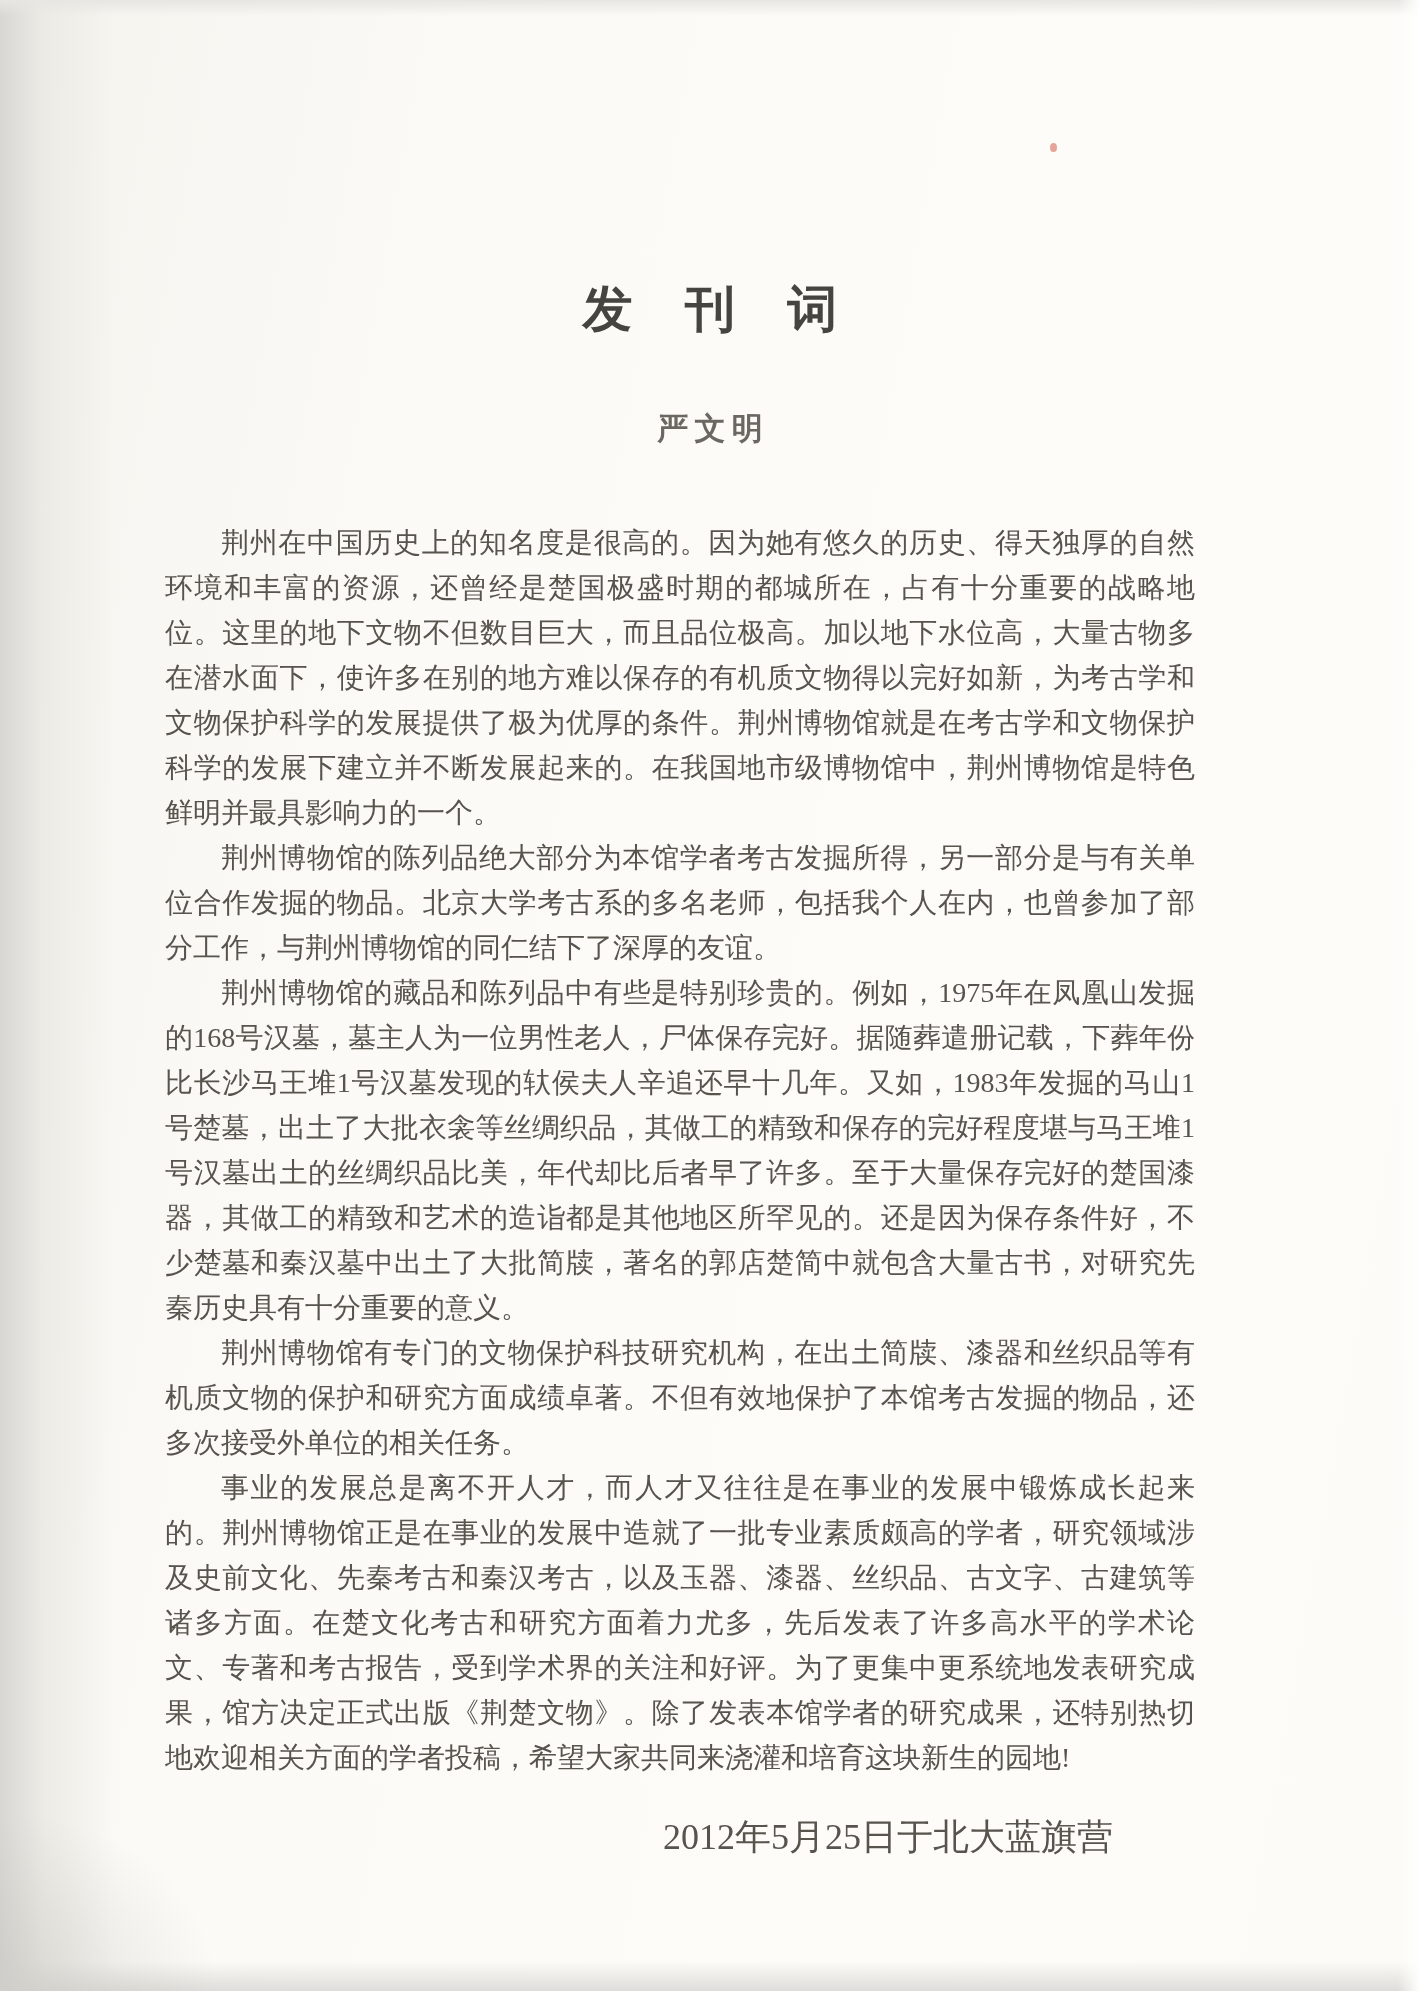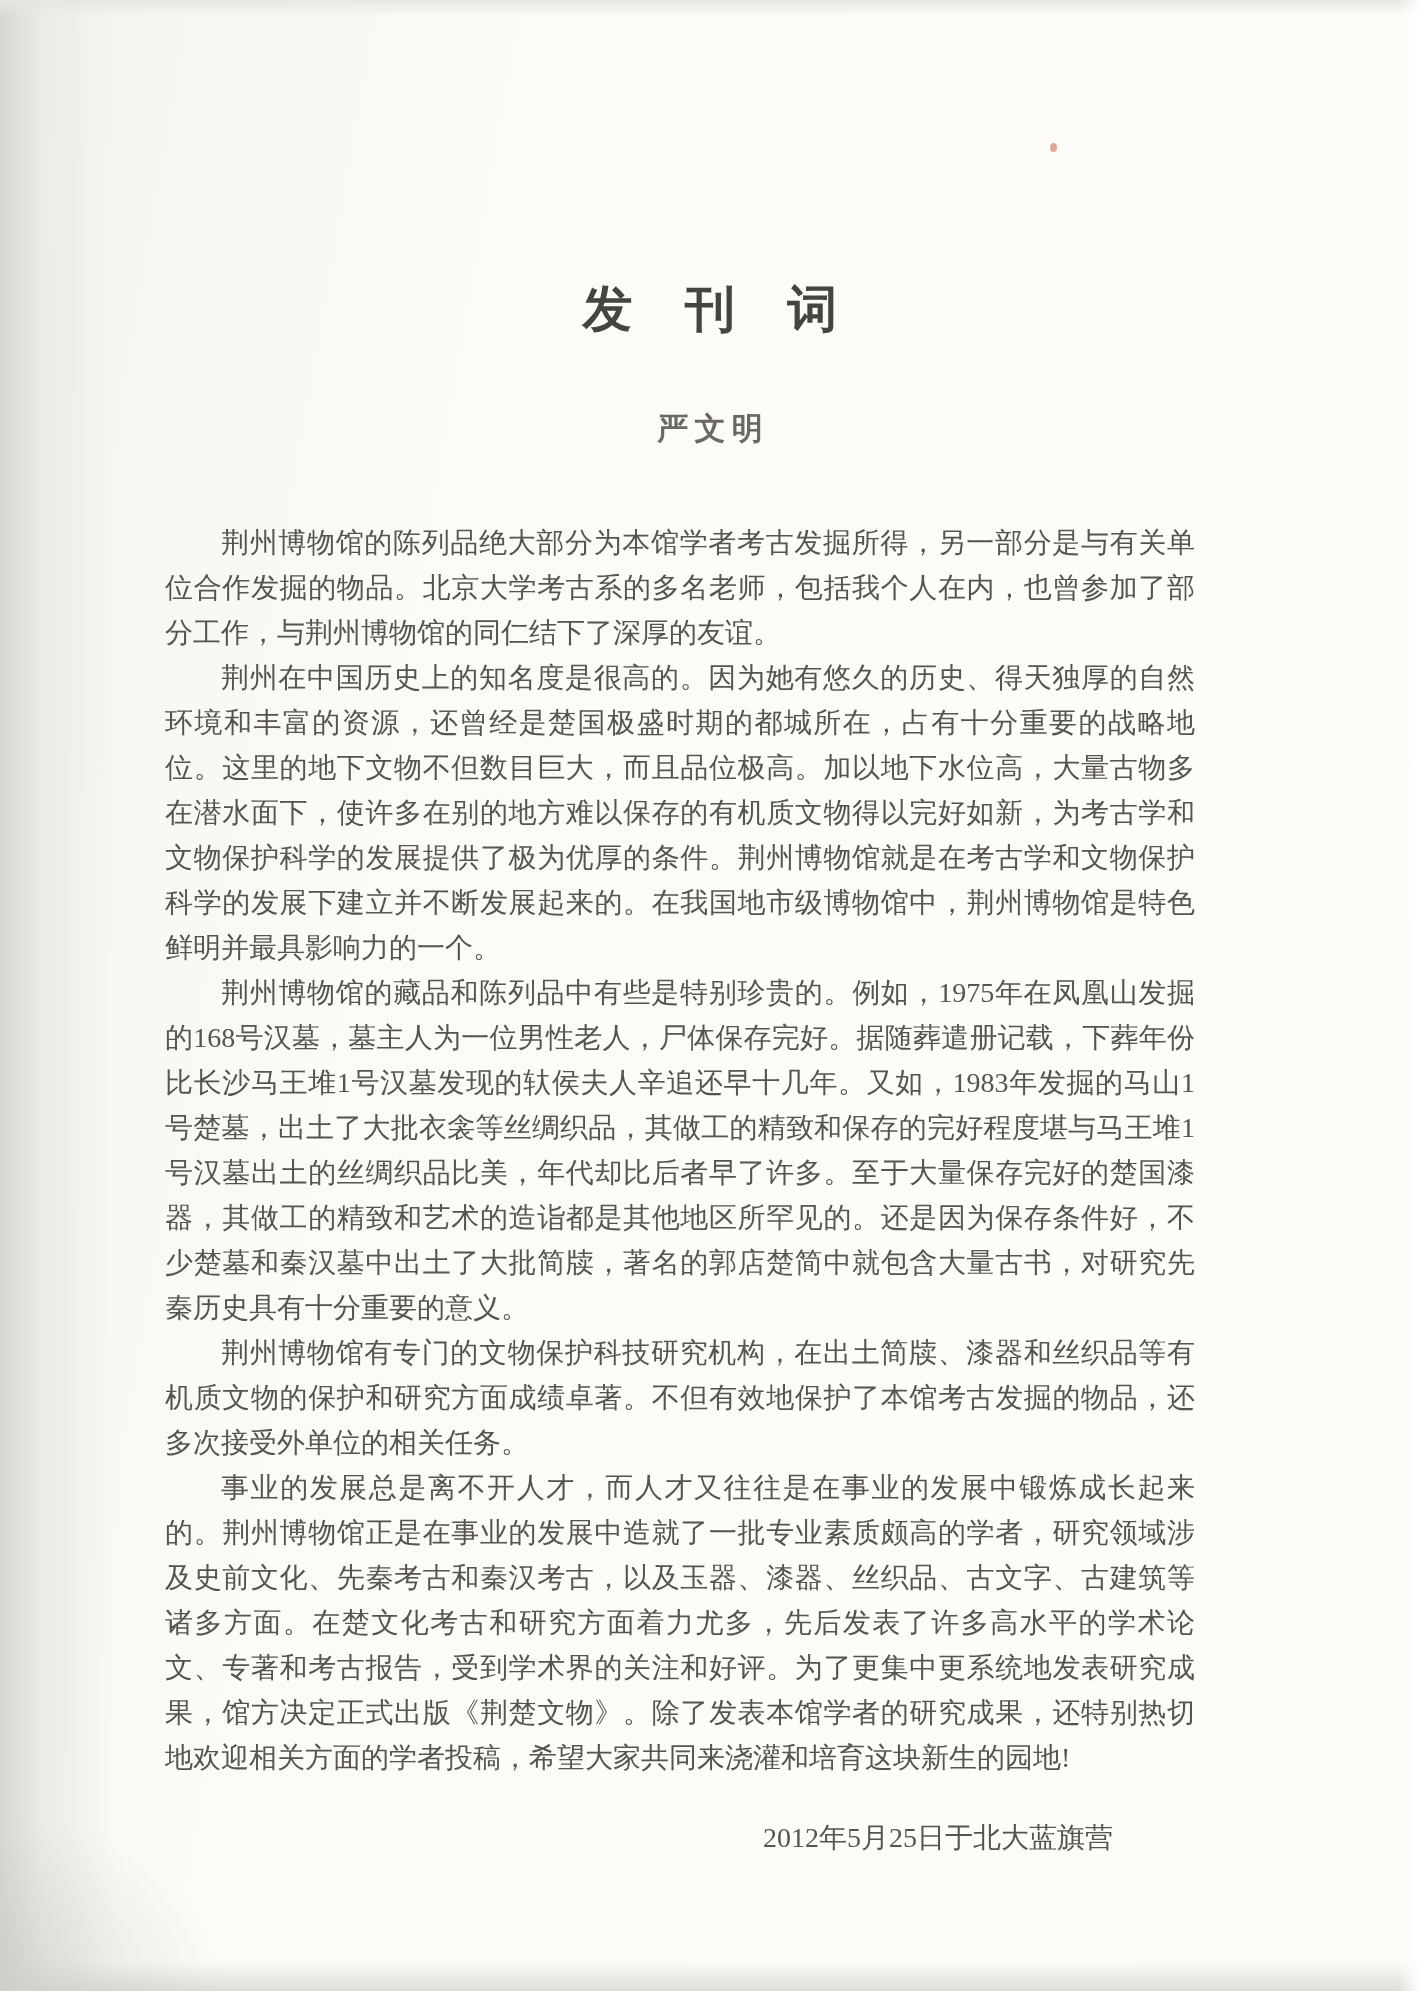--- a/index.html
+++ b/index.html
@@ -50,21 +50,21 @@
     color:var(--ink);
     font-size:28px;line-height:45px;
     text-align:justify;text-justify:inter-character;
   }
   .body p{
     margin:0;
     text-indent:2em;
   }
   .dateline{
     margin-top:35px;
-    font-size:28px;
+    font-size:36px;
     text-align:right;
     padding-right:82px;
     color:var(--ink);
   }
   .dot{
     position:absolute;left:1050px;top:143px;width:7px;height:9px;
     border-radius:50%;
     background:var(--artifact-dot);
     opacity:.8;
   }
@@ -77,22 +77,22 @@
   <div class="edge edge-top"></div>
   <div class="edge edge-bottom"></div>
   <div class="edge edge-right"></div>
   <div class="edge corner-shade"></div>
 
   <h1 class="title">发刊词</h1>
 
   <div class="author">严文明</div>
 
   <div class="body">
+    <p>荆州在中国历史上的知名度是很高的。因为她有悠久的历史、得天独厚的自然环境和丰富的资源，还曾经是楚国极盛时期的都城所在，占有十分重要的战略地位。这里的地下文物不但数目巨大，而且品位极高。加以地下水位高，大量古物多在潜水面下，使许多在别的地方难以保存的有机质文物得以完好如新，为考古学和文物保护科学的发展提供了极为优厚的条件。荆州博物馆就是在考古学和文物保护科学的发展下建立并不断发展起来的。在我国地市级博物馆中，荆州博物馆是特色鲜明并最具影响力的一个。</p>
     <p>荆州博物馆的陈列品绝大部分为本馆学者考古发掘所得，另一部分是与有关单位合作发掘的物品。北京大学考古系的多名老师，包括我个人在内，也曾参加了部分工作，与荆州博物馆的同仁结下了深厚的友谊。</p>
-    <p>荆州在中国历史上的知名度是很高的。因为她有悠久的历史、得天独厚的自然环境和丰富的资源，还曾经是楚国极盛时期的都城所在，占有十分重要的战略地位。这里的地下文物不但数目巨大，而且品位极高。加以地下水位高，大量古物多在潜水面下，使许多在别的地方难以保存的有机质文物得以完好如新，为考古学和文物保护科学的发展提供了极为优厚的条件。荆州博物馆就是在考古学和文物保护科学的发展下建立并不断发展起来的。在我国地市级博物馆中，荆州博物馆是特色鲜明并最具影响力的一个。</p>
     <p>荆州博物馆的藏品和陈列品中有些是特别珍贵的。例如，1975年在凤凰山发掘的168号汉墓，墓主人为一位男性老人，尸体保存完好。据随葬遣册记载，下葬年份比长沙马王堆1号汉墓发现的轪侯夫人辛追还早十几年。又如，1983年发掘的马山1号楚墓，出土了大批衣衾等丝绸织品，其做工的精致和保存的完好程度堪与马王堆1号汉墓出土的丝绸织品比美，年代却比后者早了许多。至于大量保存完好的楚国漆器，其做工的精致和艺术的造诣都是其他地区所罕见的。还是因为保存条件好，不少楚墓和秦汉墓中出土了大批简牍，著名的郭店楚简中就包含大量古书，对研究先秦历史具有十分重要的意义。</p>
     <p>荆州博物馆有专门的文物保护科技研究机构，在出土简牍、漆器和丝织品等有机质文物的保护和研究方面成绩卓著。不但有效地保护了本馆考古发掘的物品，还多次接受外单位的相关任务。</p>
     <p>事业的发展总是离不开人才，而人才又往往是在事业的发展中锻炼成长起来的。荆州博物馆正是在事业的发展中造就了一批专业素质颇高的学者，研究领域涉及史前文化、先秦考古和秦汉考古，以及玉器、漆器、丝织品、古文字、古建筑等诸多方面。在楚文化考古和研究方面着力尤多，先后发表了许多高水平的学术论文、专著和考古报告，受到学术界的关注和好评。为了更集中更系统地发表研究成果，馆方决定正式出版《荆楚文物》。除了发表本馆学者的研究成果，还特别热切地欢迎相关方面的学者投稿，希望大家共同来浇灌和培育这块新生的园地!</p>
     <div class="dateline">2012年5月25日于北大蓝旗营</div>
   </div>
 
   <div class="dot"></div>
 </div>
 
 </body></html>

